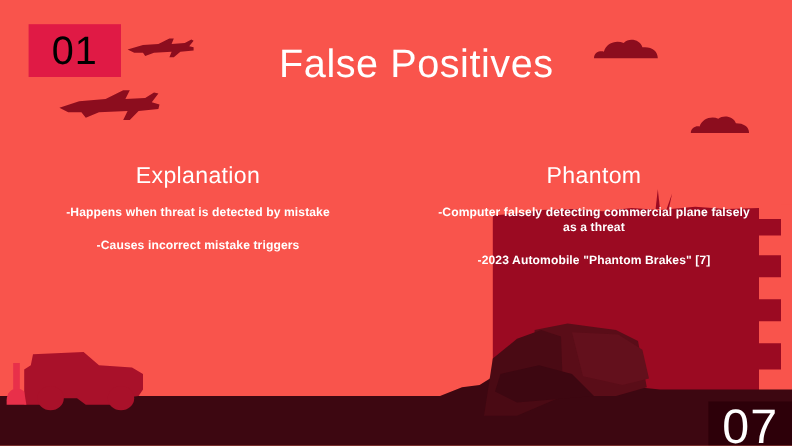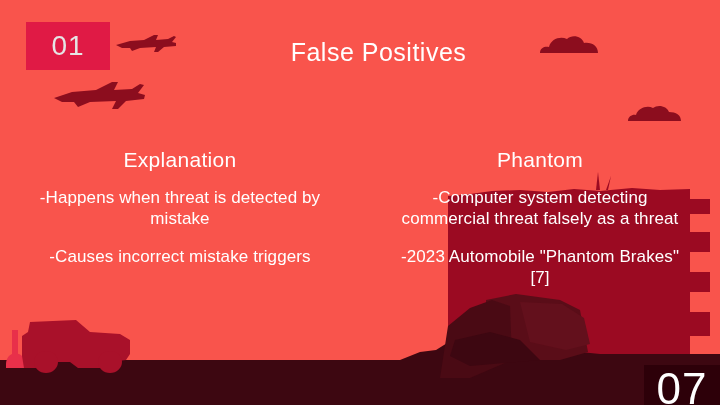--- a/index.html
+++ b/index.html
@@ -34,36 +34,36 @@
     left: 26px;
     top: 22px;
     width: 84px;
     height: 48px;
     background: #e01a45;
     display: flex;
     align-items: center;
     justify-content: center;
   }
   .badge-text {
-    color: #e5e5e5;
-    font-size: 28px;
+    color: #000000;
+    font-size: 36px;
     letter-spacing: 1px;
     line-height: 1;
     font-weight: 400;
   }
 
   
   .slide-title {
     position: absolute;
     left: 0;
     right: 0;
     top: 40px;
     text-align: center;
     color: #ffffff;
-    font-size: 25px;
+    font-size: 36px;
     letter-spacing: 0.5px;
     line-height: 1;
     margin-left: 37px;
   }
 
   
   .ground {
     position: absolute;
     left: 0;
     bottom: 0;
@@ -90,24 +90,25 @@
   }
   .col-heading {
     color: #ffffff;
     font-size: 21px;
     line-height: 1.1;
     margin: 0 0 16px 0;
     letter-spacing: 0.3px;
   }
   .bullet {
     color: #ffffff;
-    font-size: 17px;
+    font-size: 11px;
     line-height: 1.25;
     margin: 0 0 16px 0;
     letter-spacing: 0.1px;
+    font-weight: bold;
   }
   .col-left .bullet { padding: 0 10px; }
   .col-right .bullet { padding: 0 4px; }
 
   
   .page-box {
     position: absolute;
     right: 0;
     bottom: 0;
     width: 76px;
@@ -193,21 +194,21 @@
   <div class="columns">
 
     <div class="column col-left">
       <div class="col-heading">Explanation</div>
       <p class="bullet">-Happens when threat is detected by mistake</p>
       <p class="bullet">-Causes incorrect mistake triggers</p>
     </div>
 
     <div class="column col-right">
       <div class="col-heading">Phantom</div>
-      <p class="bullet">-Computer system detecting commercial threat falsely as a threat</p>
+      <p class="bullet">-Computer falsely detecting commercial plane falsely as a threat</p>
       <p class="bullet">-2023 Automobile "Phantom Brakes" [7]</p>
     </div>
 
   </div>
 
   <div class="corner-accent"></div>
 
   <div class="page-box">
     <span class="page-text">07</span>
   </div>

